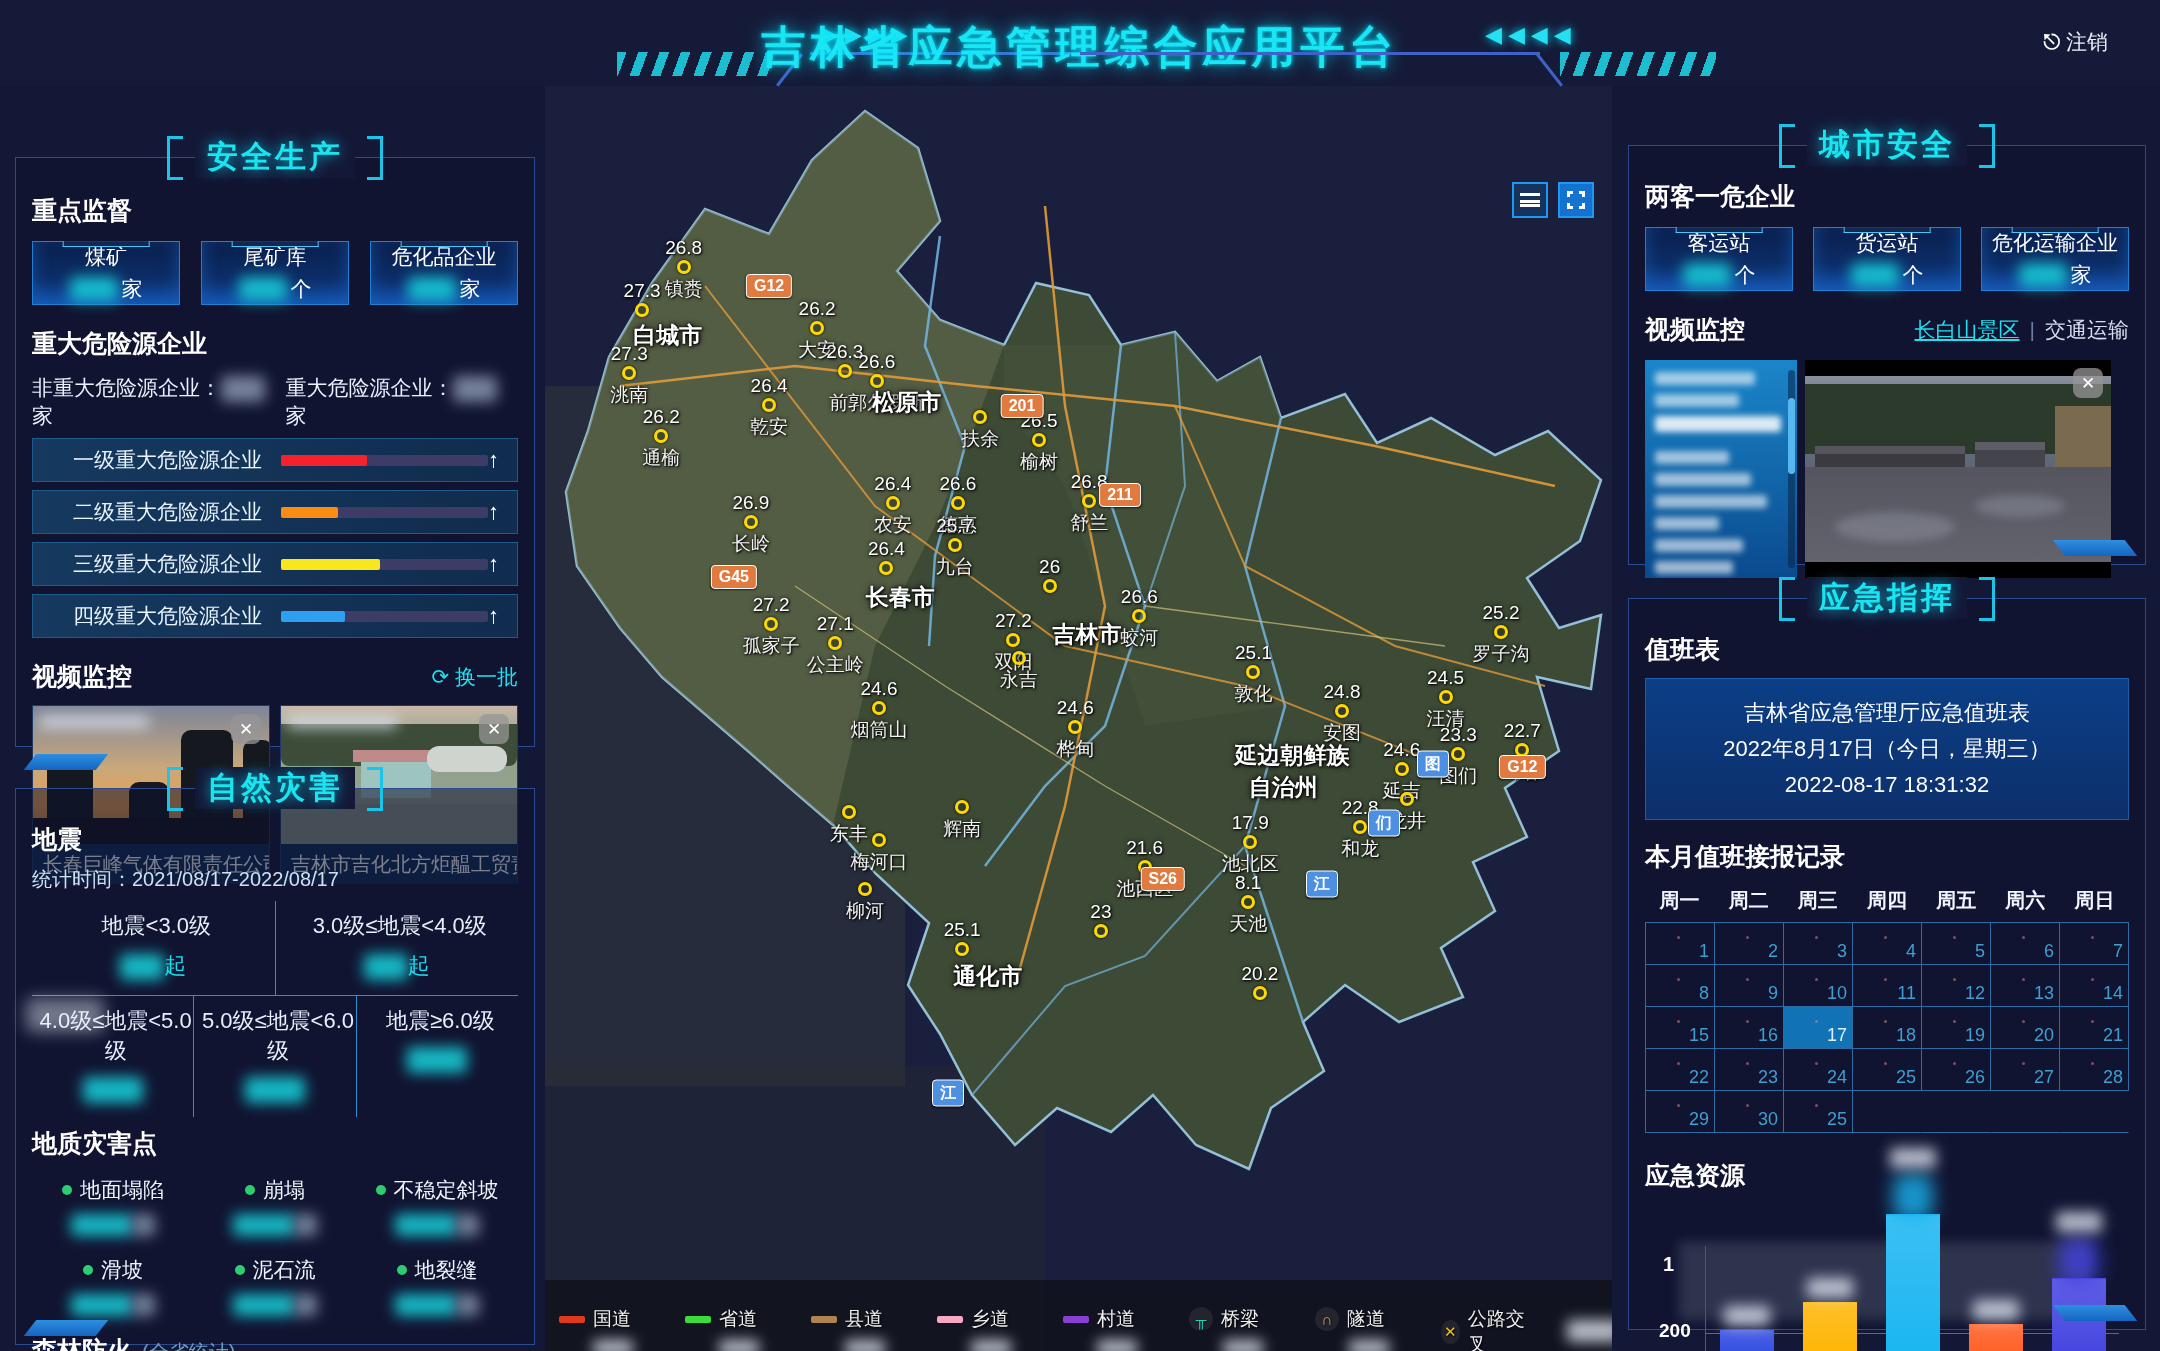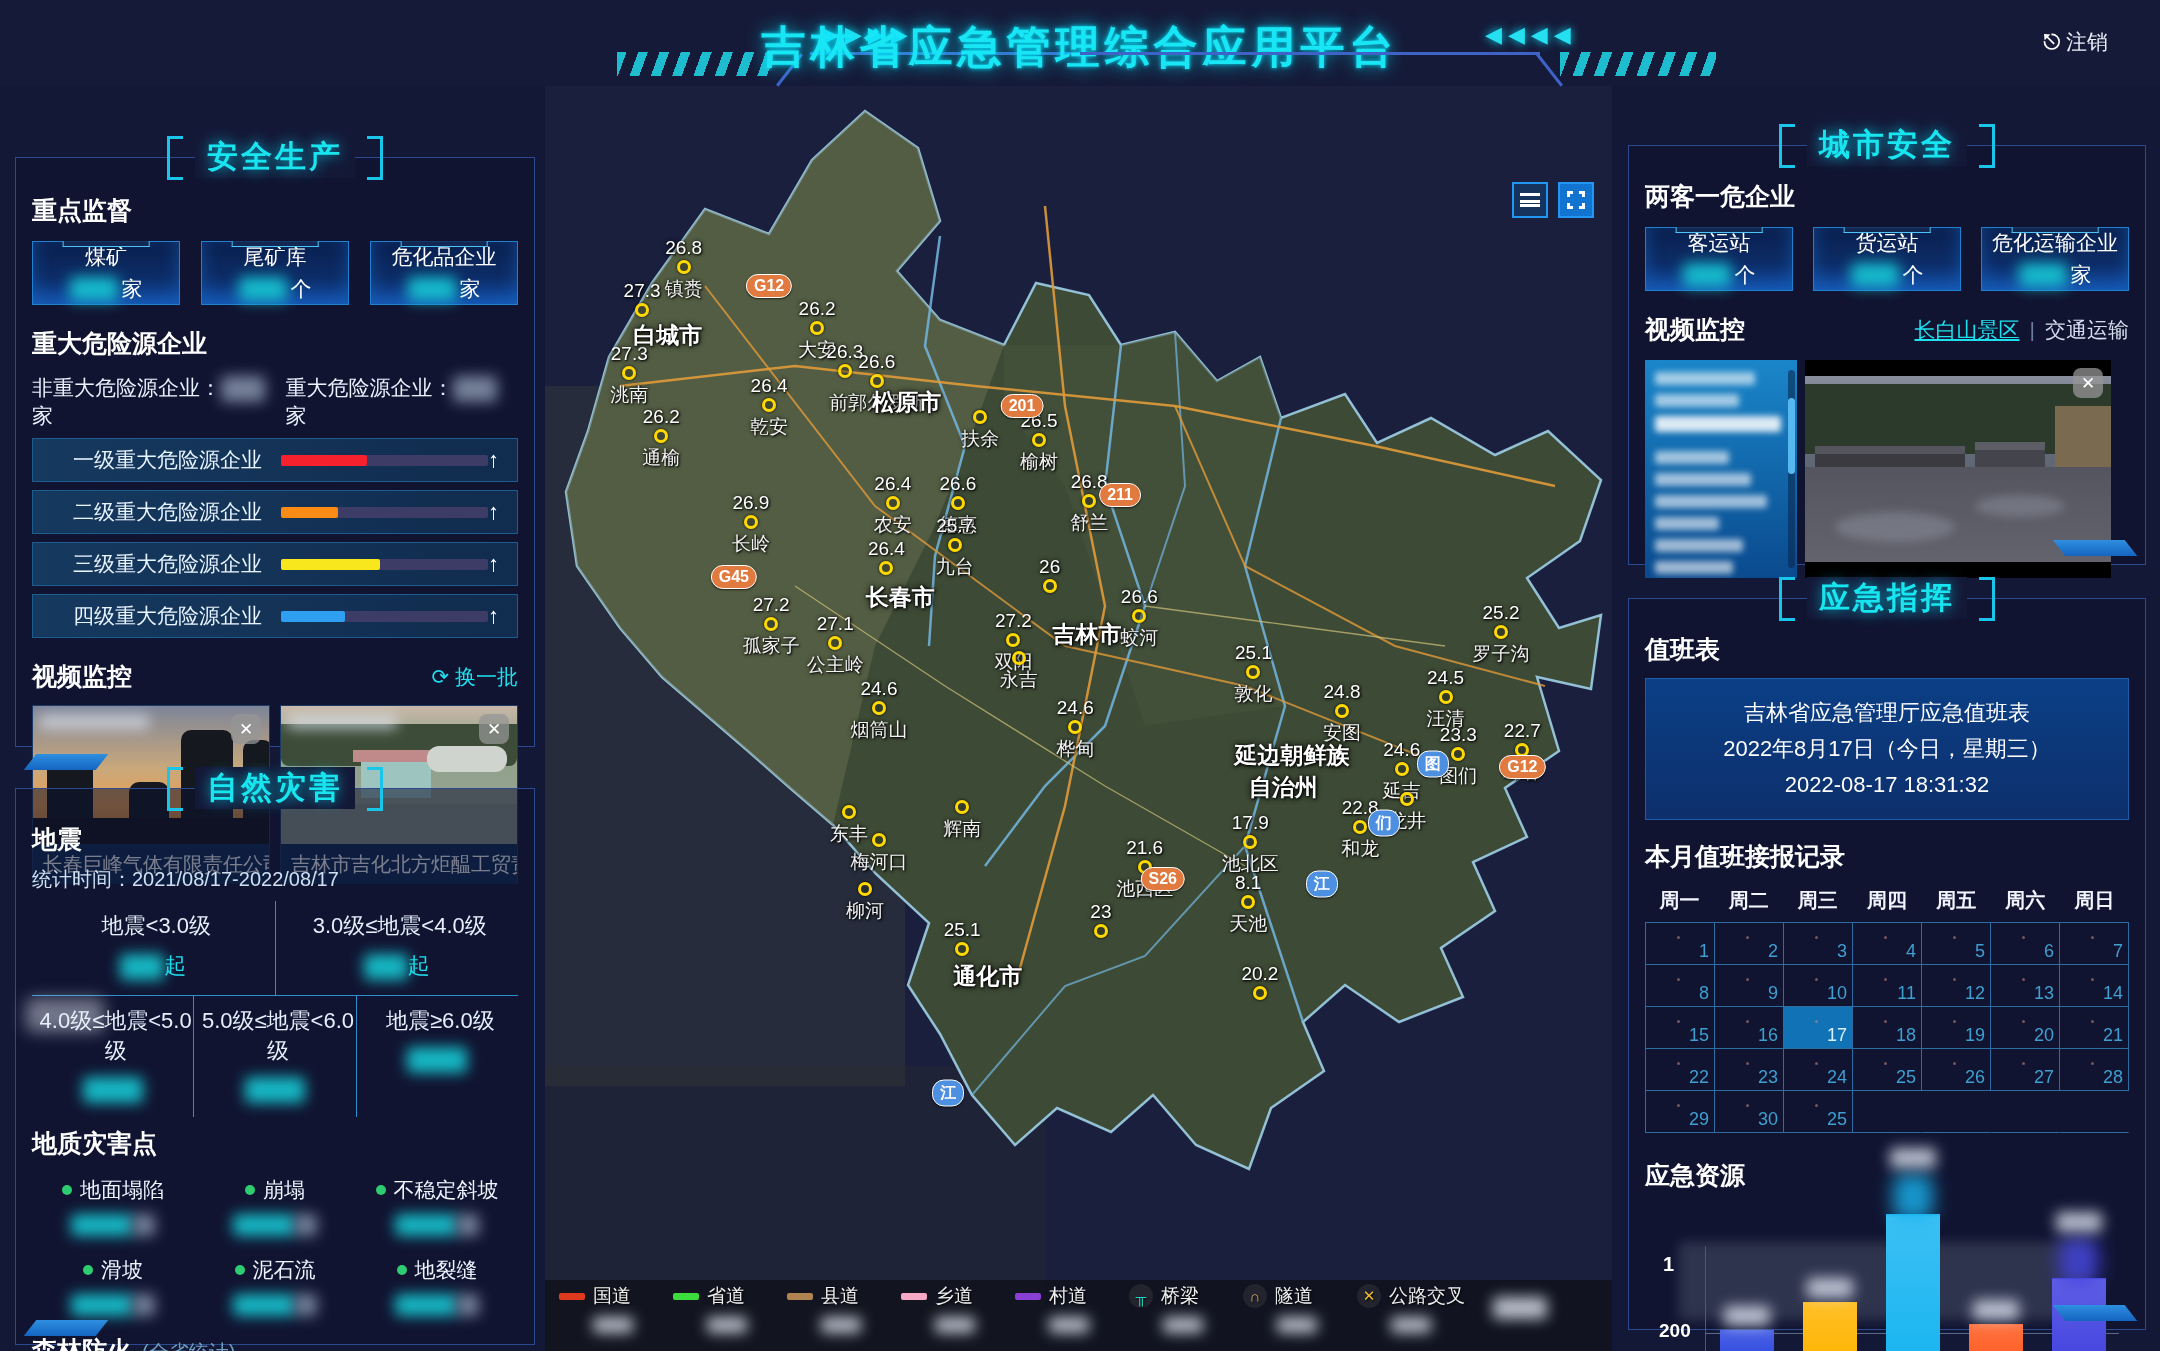--- a/index.html
+++ b/index.html
@@ -24,38 +24,38 @@
   
   .map-area { position:absolute; left:545px; top:86px; width:1067px; height:1265px; background:#1a1f3d; overflow:hidden; z-index:1; }
   .map-svg { position:absolute; left:0; top:0; }
   .mk { position:absolute; transform:translate(-50%,-50%); width:14px; height:14px; border-radius:50%;
     border:3px solid #ffd800; background:rgba(40,45,30,.45); box-shadow:0 0 3px #000; cursor:pointer; }
   .mk-temp { position:absolute; transform:translate(-50%,-100%); margin-top:-8px; color:#fff; font-size:19px;
     text-shadow:1px 1px 2px #000,0 0 4px #000; white-space:nowrap; }
   .mk-name { position:absolute; transform:translate(-50%,0); margin-top:9px; color:#f2f2f2; font-size:19px;
     text-shadow:1px 1px 2px #000,0 0 4px #000; white-space:nowrap; }
   .mk-name.big { font-size:23px; font-weight:bold; color:#fff; text-shadow:1px 1px 3px #000,0 0 6px #000,0 0 2px #000; }
-  .shield { position:absolute; transform:translate(-50%,-50%); padding:2px 7px; border-radius:12px;
+  .shield { position:absolute; transform:translate(-50%,-50%); padding:2px 7px; border-radius:4px;
     font-size:16px; font-weight:bold; color:#fff; box-shadow:0 1px 2px rgba(0,0,0,.6); white-space:nowrap; }
   .shield.orange { background:#e07a3f; border:1px solid #fff; }
   .shield.blue { background:#4d8fe0; border:1px solid #fff; }
   .map-controls { position:absolute; right:18px; top:96px; display:flex; gap:10px; z-index:4; }
   .map-btn { width:36px; height:36px; border:2px solid #2196f3; background:#15335c; display:flex;
     align-items:center; justify-content:center; cursor:pointer; }
   .map-btn.active { background:#1273d0; }
   .burger { width:20px; height:14px; border-top:3px solid #fff; border-bottom:3px solid #fff; position:relative; }
   .burger::after { content:""; position:absolute; left:0; top:3.5px; width:20px; height:3px; background:#fff; }
   .fs { position:relative; width:18px; height:18px; }
   .fs i { position:absolute; width:6px; height:6px; border:3px solid #fff; }
   .fs i:nth-child(1){left:0;top:0;border-right:none;border-bottom:none;}
   .fs i:nth-child(2){right:0;top:0;border-left:none;border-bottom:none;}
   .fs i:nth-child(3){left:0;bottom:0;border-right:none;border-top:none;}
   .fs i:nth-child(4){right:0;bottom:0;border-left:none;border-top:none;}
   .map-legend { position:absolute; left:0; bottom:0; width:100%; height:71px; background:rgba(16,17,26,.82);
-    display:flex; align-items:flex-start; padding:3px 14px 0 14px; gap:28px; z-index:3; }
+    display:flex; align-items:flex-start; padding:26px 14px 0 14px; gap:40px; z-index:3; }
   .lg-item { display:flex; flex-direction:column; gap:6px; min-width:86px; }
   .lg-top { display:flex; align-items:center; gap:8px; color:#f0f0f0; font-size:19px; text-shadow:1px 1px 2px #000; }
   .lg-line { width:26px; height:7px; border-radius:2px; }
   .lg-glyph { width:24px; height:24px; border-radius:50%; background:#23242e; display:flex; align-items:center;
     justify-content:center; font-size:15px; font-weight:bold; }
 
   
   .panel { position:absolute; border:1px solid #2b4a8f; background:rgba(13,19,46,.55); z-index:6; }
   .p-title { position:absolute; top:-22px; left:0; width:100%; display:flex; justify-content:center; align-items:flex-start; gap:12px; }
   .p-title .txt { color:#19e5f0; font-size:31px; font-weight:bold; letter-spacing:3px;

